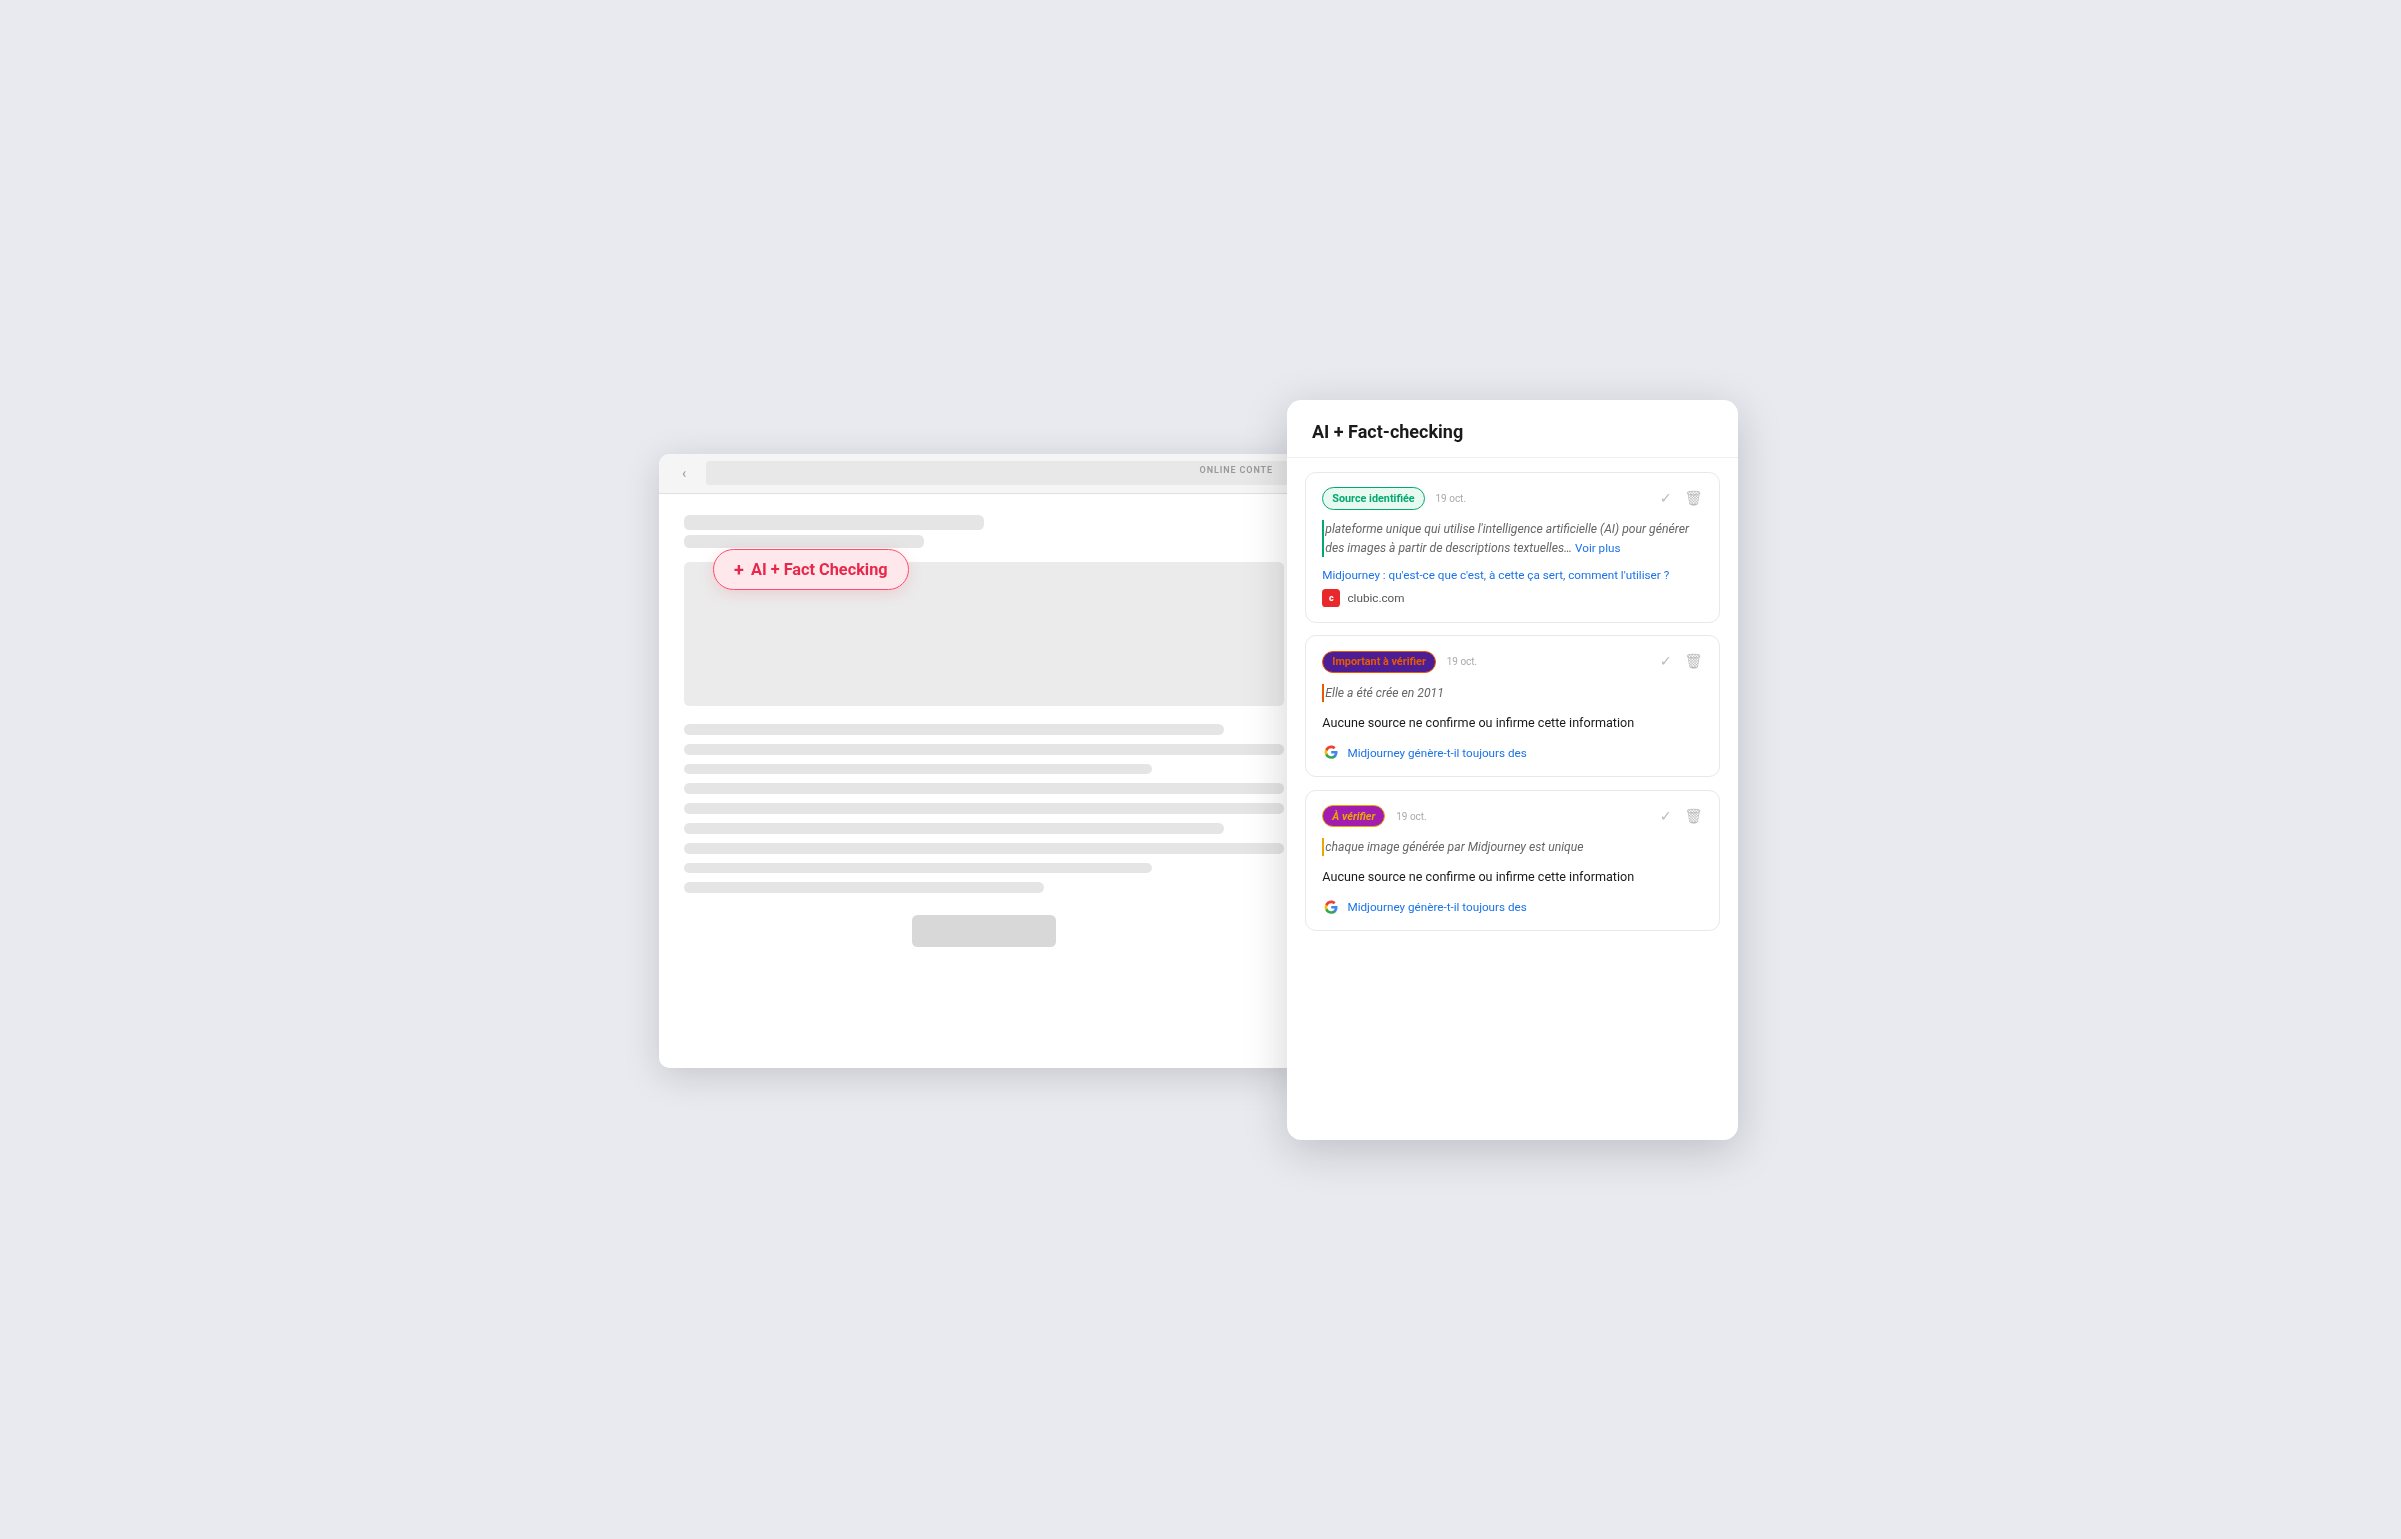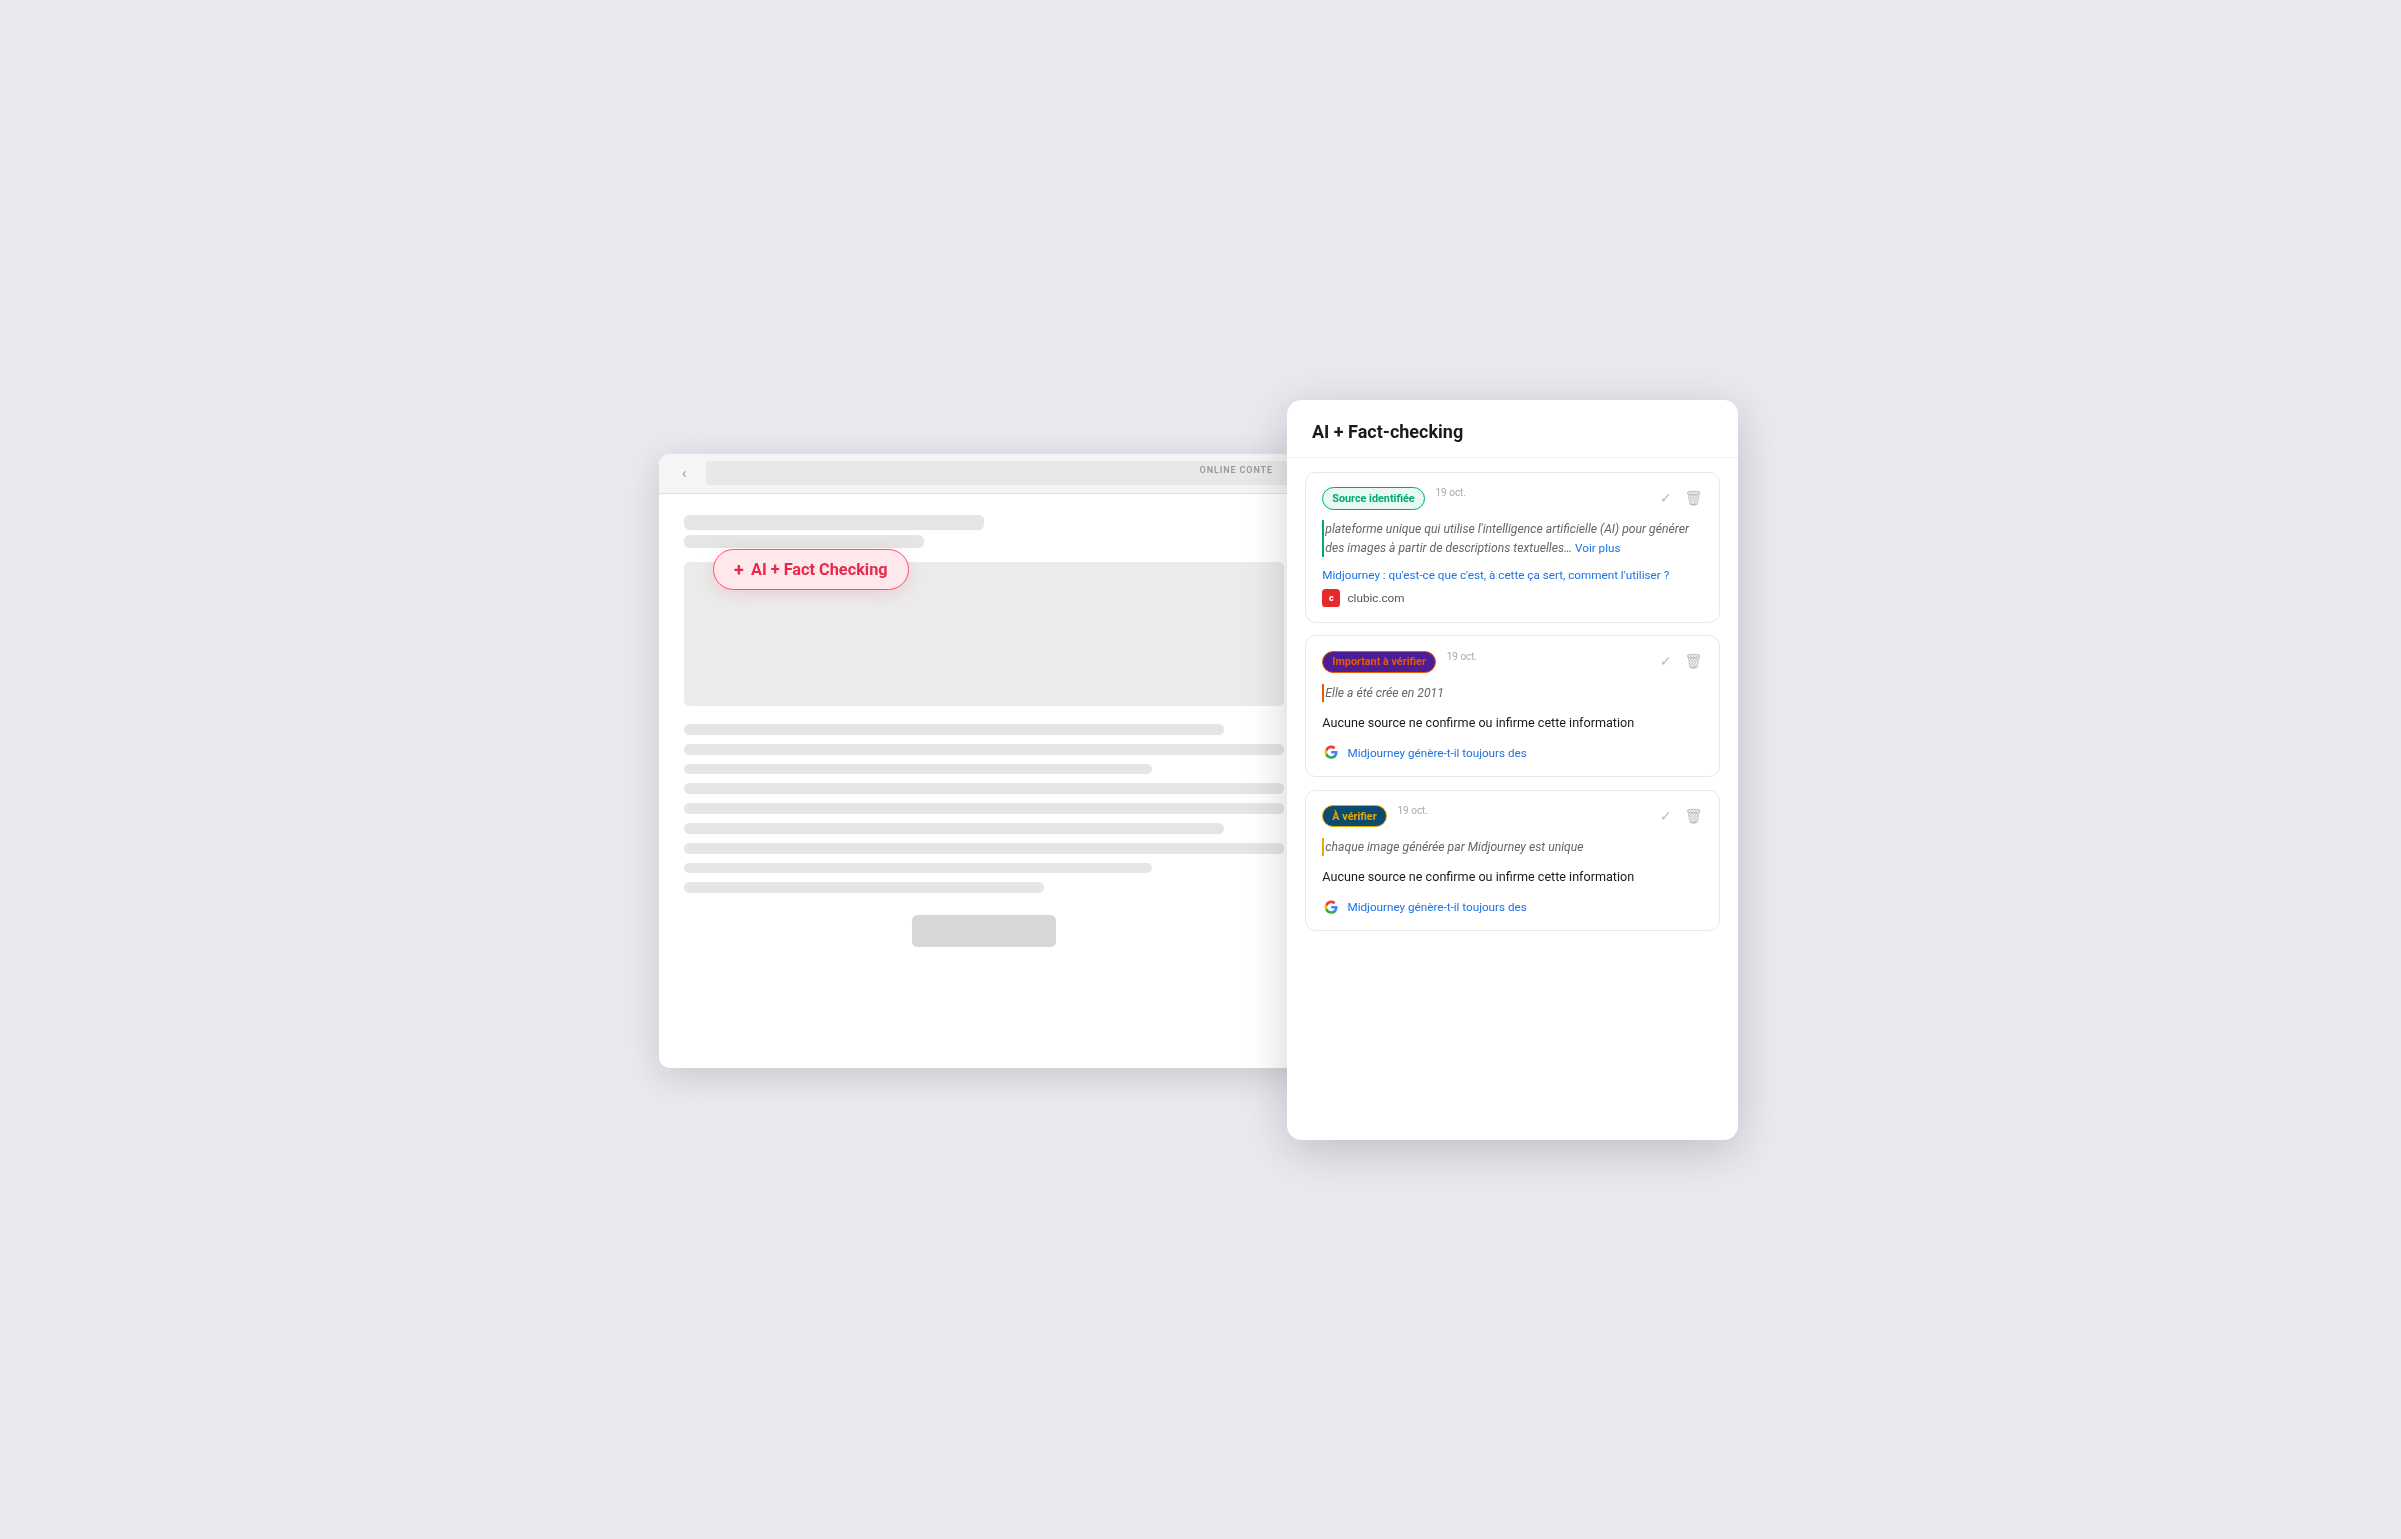--- a/index.html
+++ b/index.html
@@ -180,21 +180,21 @@
 
     .card-header {
       display: flex;
       align-items: center;
       justify-content: space-between;
       margin-bottom: 10.8px;
     }
 
     .card-header-left {
       display: flex;
-      align-items: flex-start;
+      align-items: center;
       gap: 10.8px;
     }
 
     .status-badge {
       font-size: 10.8px;
       font-weight: 700;
       padding: 3.6px 9px;
       border-radius: 18px;
     }
 
@@ -205,22 +205,23 @@
     }
 
     .status-badge.important {
       color: #e85a00;
       background: #4c1d95;
       border: 0.9px solid #e85a00;
     }
 
     .status-badge.averifier {
       color: #e8a800;
-      background: #0c4a6e;
+      background: #a21caf;
       border: 0.9px solid #e8a800;
+      font-style: italic;
     }
 
     .card-date {
       font-size: 10px;
       color: #aaa;
     }
 
     .card-actions {
       display: flex;
       align-items: center;

